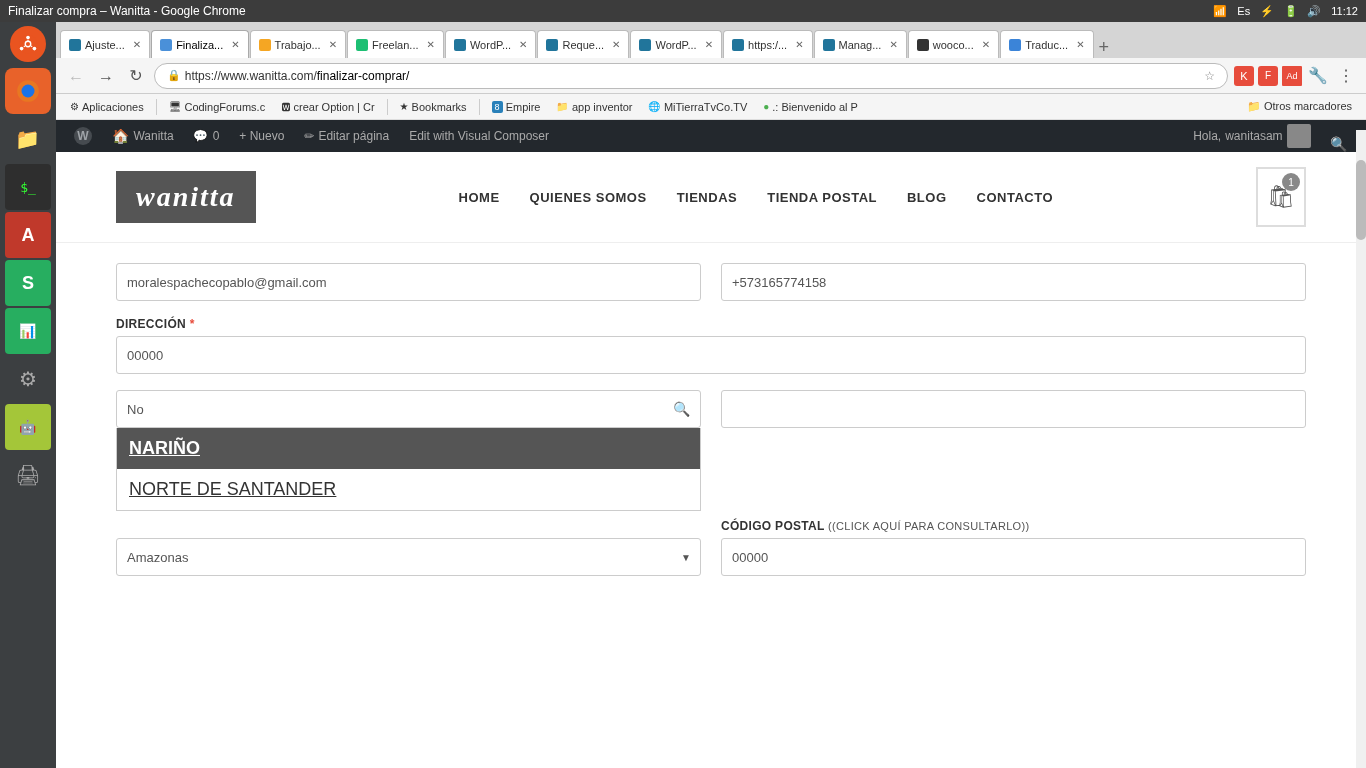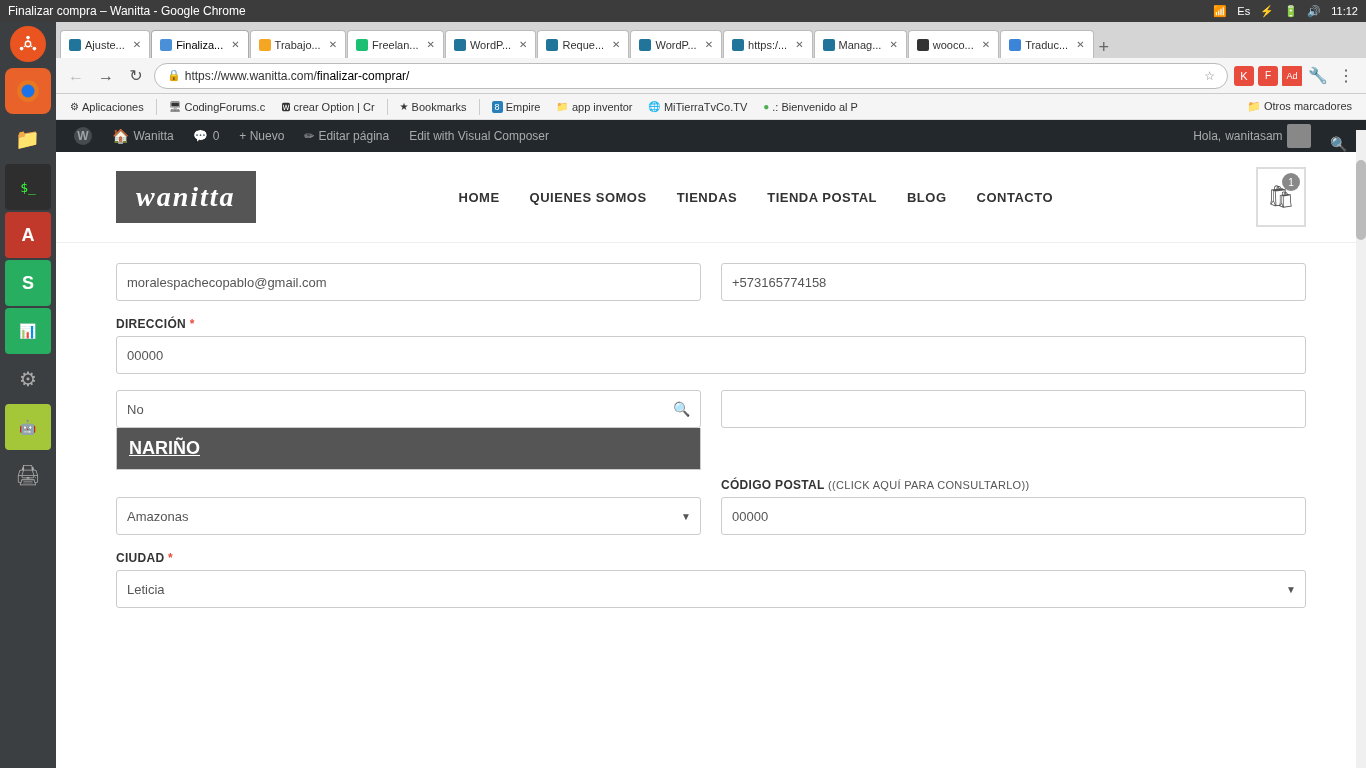--- a/index.html
+++ b/index.html
@@ -646,20 +646,23 @@
       <div class="form-row" style="margin-bottom:0; align-items: stretch;">
         <div style="flex:1; position:relative;">
           <div class="search-input-wrapper">
             <input class="form-input" type="text" value="No" style="">
             <span class="search-icon">🔍</span>
           </div>
 
           <div class="dropdown-list">
             <div class="dropdown-item selected">
               <span class="underline">NARIÑO</span>
+            </div>
+            <div class="dropdown-item">
+              <span class="underline">NORTE DE SANTANDER</span>
             </div>
           </div>
         </div>
         <div style="flex:1;">
           <input class="form-input" type="text" value="" style="height: 38px;">
         </div>
       </div>
 
       <div class="form-row" style="margin-top: 8px; align-items: flex-end;">
         <div class="form-field select-wrapper">
@@ -671,33 +674,20 @@
           <div class="postal-label">
             <span>CÓDIGO POSTAL</span>
             <span style="cursor:pointer; color:#555; font-size:11px; font-weight:normal;">
               (<span>(CLICK AQUÍ PARA CONSULTARLO)</span>)
             </span>
           </div>
           <input class="form-input" type="text" value="00000" style="">
         </div>
       </div>
 
-      <div class="form-row">
-        <div class="form-field" style="flex:1;">
-          <label>
-            <span>CIUDAD</span>
-            <span class="required"> *</span>
-          </label>
-          <div class="select-wrapper">
-            <select class="form-select">
-              <option>Leticia</option>
-            </select>
-          </div>
-        </div>
-      </div>
 
     </div>
   </div>
 </div>
 
 <div class="scrollbar">
   <div class="scrollbar-thumb"></div>
 </div>
 
 </body></html>

